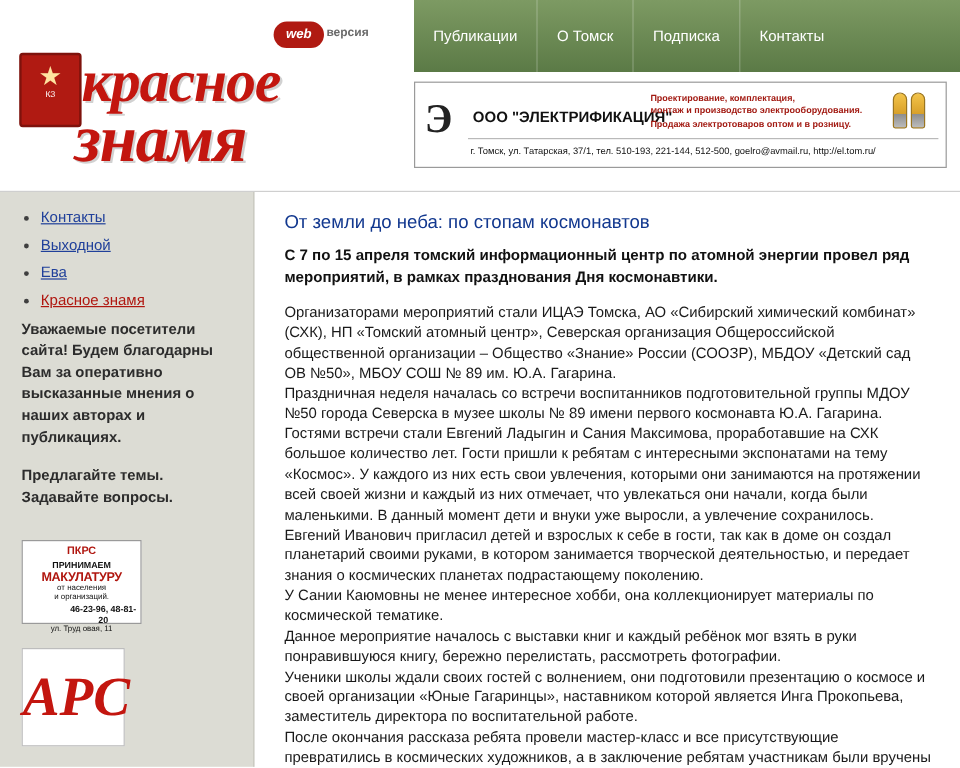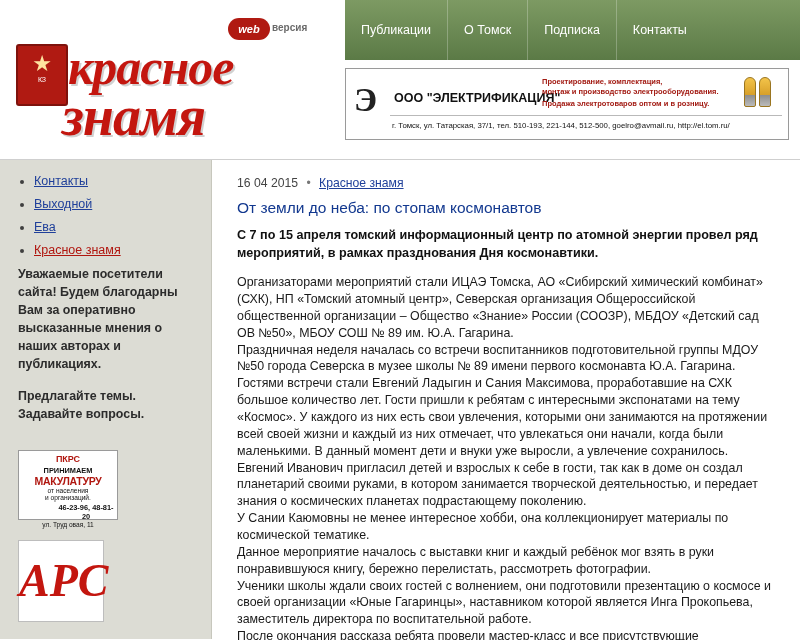--- a/index.html
+++ b/index.html
@@ -370,24 +370,19 @@
         <div class="l5">46-23-96, 48-81-20</div>
         <div class="l3">ул. Труд овая, 11</div>
       </div>
 
       <div class="promo2">
         <div class="ars">АРС</div>
       </div>
     </div>
 
     <div class="content">
-      <div class="meta">
-        <span>16 04 2015</span>
-        <span class="bullet">•</span>
-        <a>Красное знамя</a>
-      </div>
       <h1 class="article-title">От земли до неба: по стопам космонавтов</h1>
       <p class="lead">С 7 по 15 апреля томский информационный центр по атомной энергии провел ряд мероприятий, в рамках празднования Дня космонавтики.</p>
       <p class="para">Организаторами мероприятий стали ИЦАЭ Томска, АО «Сибирский химический комбинат» (СХК), НП «Томский атомный центр», Северская организация Общероссийской общественной организации – Общество «Знание» России (СООЗР), МБДОУ «Детский сад ОВ №50», МБОУ СОШ № 89 им. Ю.А. Гагарина.<br>Праздничная неделя началась со встречи воспитанников подготовительной группы МДОУ №50 города Северска в музее школы № 89 имени первого космонавта Ю.А. Гагарина.<br>Гостями встречи стали Евгений Ладыгин и Сания Максимова, проработавшие на СХК большое количество лет. Гости пришли к ребятам с интересными экспонатами на тему «Космос». У каждого из них есть свои увлечения, которыми они занимаются на протяжении всей своей жизни и каждый из них отмечает, что увлекаться они начали, когда были маленькими. В данный момент дети и внуки уже выросли, а увлечение сохранилось.<br>Евгений Иванович пригласил детей и взрослых к себе в гости, так как в доме он создал планетарий своими руками, в котором занимается творческой деятельностью, и передает знания о космических планетах подрастающему поколению.<br>У Сании Каюмовны не менее интересное хобби, она коллекционирует материалы по космической тематике.<br>Данное мероприятие началось с выставки книг и каждый ребёнок мог взять в руки понравившуюся книгу, бережно перелистать, рассмотреть фотографии.<br>Ученики школы ждали своих гостей с волнением, они подготовили презентацию о космосе и своей организации «Юные Гагаринцы», наставником которой является Инга Прокопьева, заместитель директора по воспитательной работе.<br>После окончания рассказа ребята провели мастер-класс и все присутствующие превратились в космических художников, а в заключение ребятам участникам были вручены сувениры от Информцентра.</p>
     </div>
 
   </div>
 </div>
 
 </body></html>

